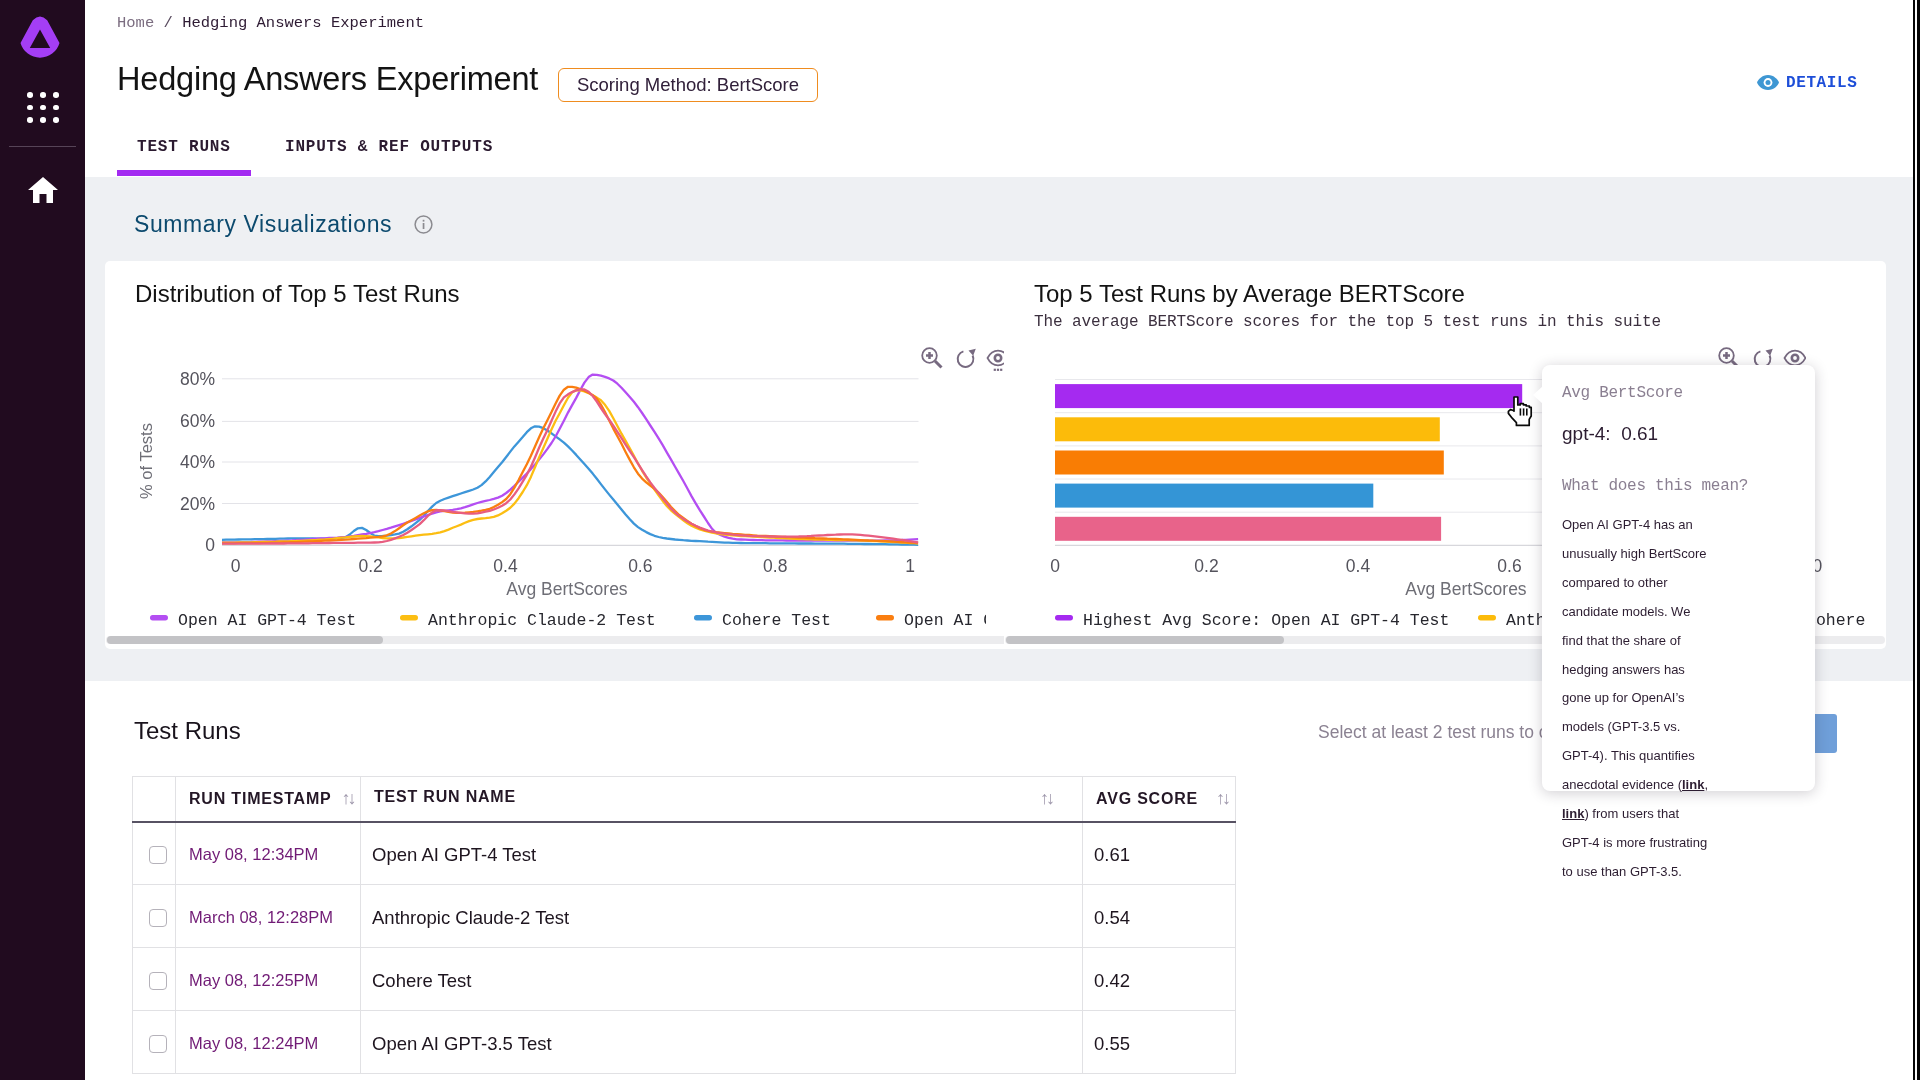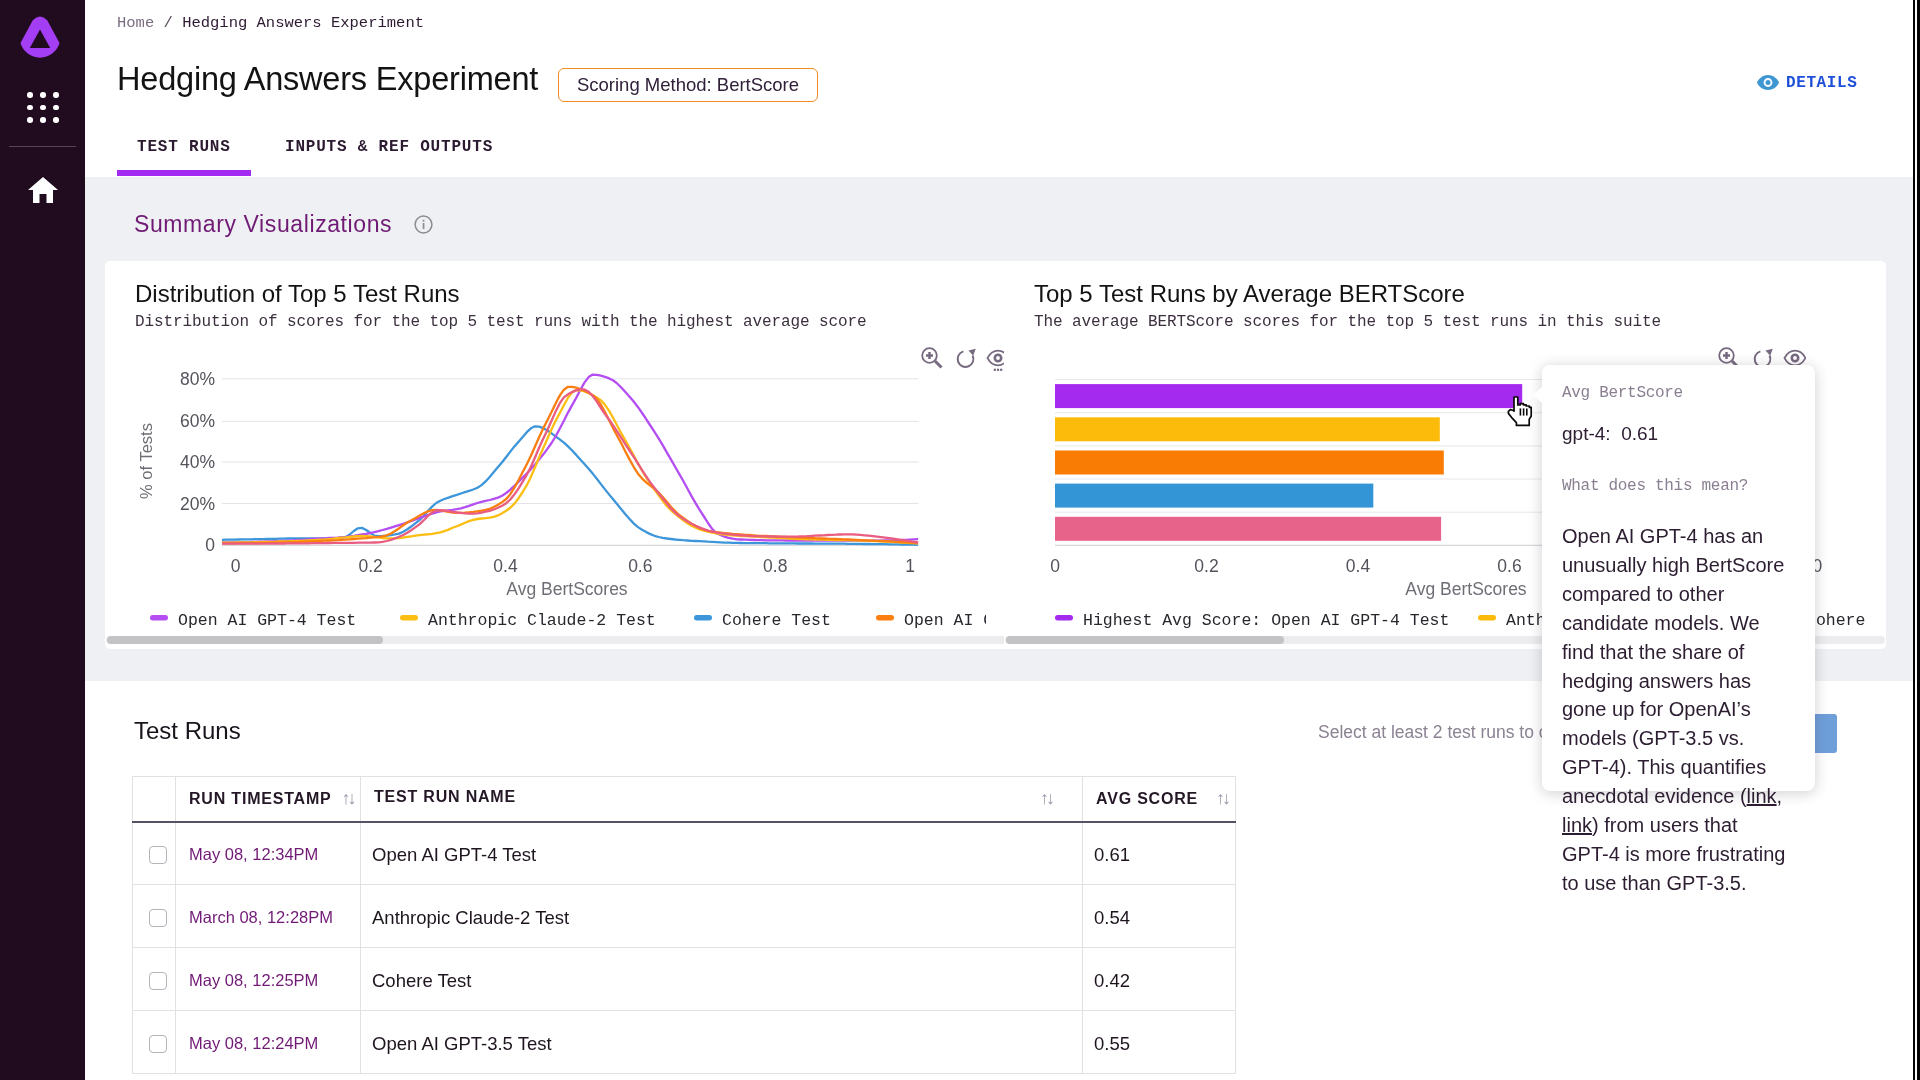--- a/index.html
+++ b/index.html
@@ -18,21 +18,21 @@
 #crumb { position:absolute; left:117px; top:14px; font-size:15.5px; color:#2e1b33; }
 #crumb .dim { color:#7b6d80; }
 #title { position:absolute; left:117px; top:61px; font-size:32.5px; letter-spacing:-0.2px; color:#131313; }
 #badge { position:absolute; left:558px; top:68px; width:260px; height:34px; border:1.5px solid #ef8c1f; border-radius:6px; line-height:31px; text-align:center; font-size:18.5px; color:#31203a; }
 #details { position:absolute; left:1757px; top:74px; color:#1d4ed8; font-size:16px; letter-spacing:0.6px; font-weight:bold; }
 #details svg { vertical-align:-3px; margin-right:7px; }
 .tab { position:absolute; top:138px; font-size:16px; font-weight:bold; letter-spacing:0.8px; color:#2b1a30; }
 #tabline { position:absolute; left:117px; top:170px; width:134px; height:6px; background:#a32bf1; }
 
 #band { position:absolute; left:85px; top:177px; width:1829px; height:504px; background:#eef0f3; }
-#sumviz { position:absolute; left:134px; top:211px; font-size:23px; letter-spacing:0.6px; color:#701a75; }
+#sumviz { position:absolute; left:134px; top:211px; font-size:23px; letter-spacing:0.6px; color:#0c4a6e; }
 #info-i { position:absolute; left:414px; top:215px; }
 .card { position:absolute; top:261px; width:984px; height:388px; background:#fff; border-radius:5px; overflow:hidden; }
 #card1 { left:105px; }
 #card2 { left:1004px; width:882px;padding-left:37px; }
 .ctitle { position:absolute; left:30px; top:19px; font-size:24px; color:#131313; }
 .csub { position:absolute; left:30px; top:52px; font-size:16px; letter-spacing:-0.1px; color:#3c303f; }
 .cicons { position:absolute; top:85px; right:80px; }
 .hsb { position:absolute; left:1px; bottom:5px; right:1px; height:8px; background:#ececee; border-radius:4px; }
 .hsb .thumb { position:absolute; left:1px; top:0; height:8px; background:#c3c3c6; border-radius:4px; }
 
@@ -48,22 +48,22 @@
 .pad2 { padding-left:11px; }
 .sort { color:#9e97ab; letter-spacing:-3px; font-weight:normal; display:inline-block; margin-left:10px; font-size:18px; }
 .cbx { width:18px; height:18px; border:1.5px solid #b5b2ba; border-radius:4px; margin-left:16px; }
 .ts { font-size:16.5px; color:#701a75; }
 .nm { font-size:18.5px; color:#1e151f; }
 
 #tip { position:absolute; left:1542px; top:365px; width:273px; height:426px; background:#fff; border-radius:8px; box-shadow:0 2px 14px rgba(40,30,50,0.22); }
 #tip .arrow { position:absolute; left:-9px; top:21px; width:0; height:0; border-top:9px solid transparent; border-bottom:9px solid transparent; border-right:10px solid #fff; }
 .tgray { position:absolute; left:20px; font-family:"Liberation Mono", monospace; font-size:16px; color:#8a7f91; letter-spacing:-0.3px; }
 .tdark { position:absolute; left:20px; font-size:19px; color:#2c1d31; }
-#tippar { position:absolute; left:20px; top:146px; width:256px; font-size:20px; line-height:28.9px; color:#2c1d31;margin-top:11px; }
-#tippar a { color:#2c1d31; text-decoration:underline; }
+#tippar { position:absolute; left:20px; top:146px; width:256px; font-size:13px; line-height:28.9px; color:#2c1d31; }
+#tippar a { color:#2c1d31; text-decoration:underline;font-weight:bold; }
 svg text { font-family:"Liberation Sans", sans-serif; }
 svg .mono { font-family:"Liberation Mono", monospace; }
 </style>
 </head>
 <body>
 <div id="root">
 
   <div id="band"></div>
 
   <div id="sidebar">
@@ -101,21 +101,20 @@
 
   <div id="sumviz">Summary Visualizations</div>
   <svg id="info-i" width="19" height="19" viewBox="0 0 19 19">
       <circle cx="9.5" cy="9.5" r="8.4" fill="none" stroke="#8b8b90" stroke-width="1.5"></circle>
       <rect x="8.7" y="8" width="1.7" height="6" fill="#8b8b90"></rect>
       <rect x="8.7" y="4.8" width="1.7" height="1.8" fill="#8b8b90"></rect>
     </svg>
 
   <div class="card" id="card1">
     <div class="ctitle">Distribution of Top 5 Test Runs</div>
-    <div class="csub mono">Distribution of scores for the top 5 test runs with the highest average score</div>
     <svg class="cicons" width="92" height="26" viewBox="0 0 92 26">
 <g fill="none" stroke="#776a80" stroke-width="1.8">
   <circle cx="12.5" cy="9.5" r="7.3"></circle>
   <line x1="18" y1="15" x2="24.5" y2="21.5" stroke-width="3"></line>
   <line x1="9" y1="9.5" x2="16" y2="9.5" stroke-width="2.5"></line>
   <line x1="12.5" y1="6" x2="12.5" y2="13" stroke-width="2.5"></line>
 </g>
 <g fill="none" stroke="#776a80" stroke-width="2">
   <path d="M 46.4,5.4 A 7.9 7.9 0 1 0 55.6,9.5"></path>
 </g>

